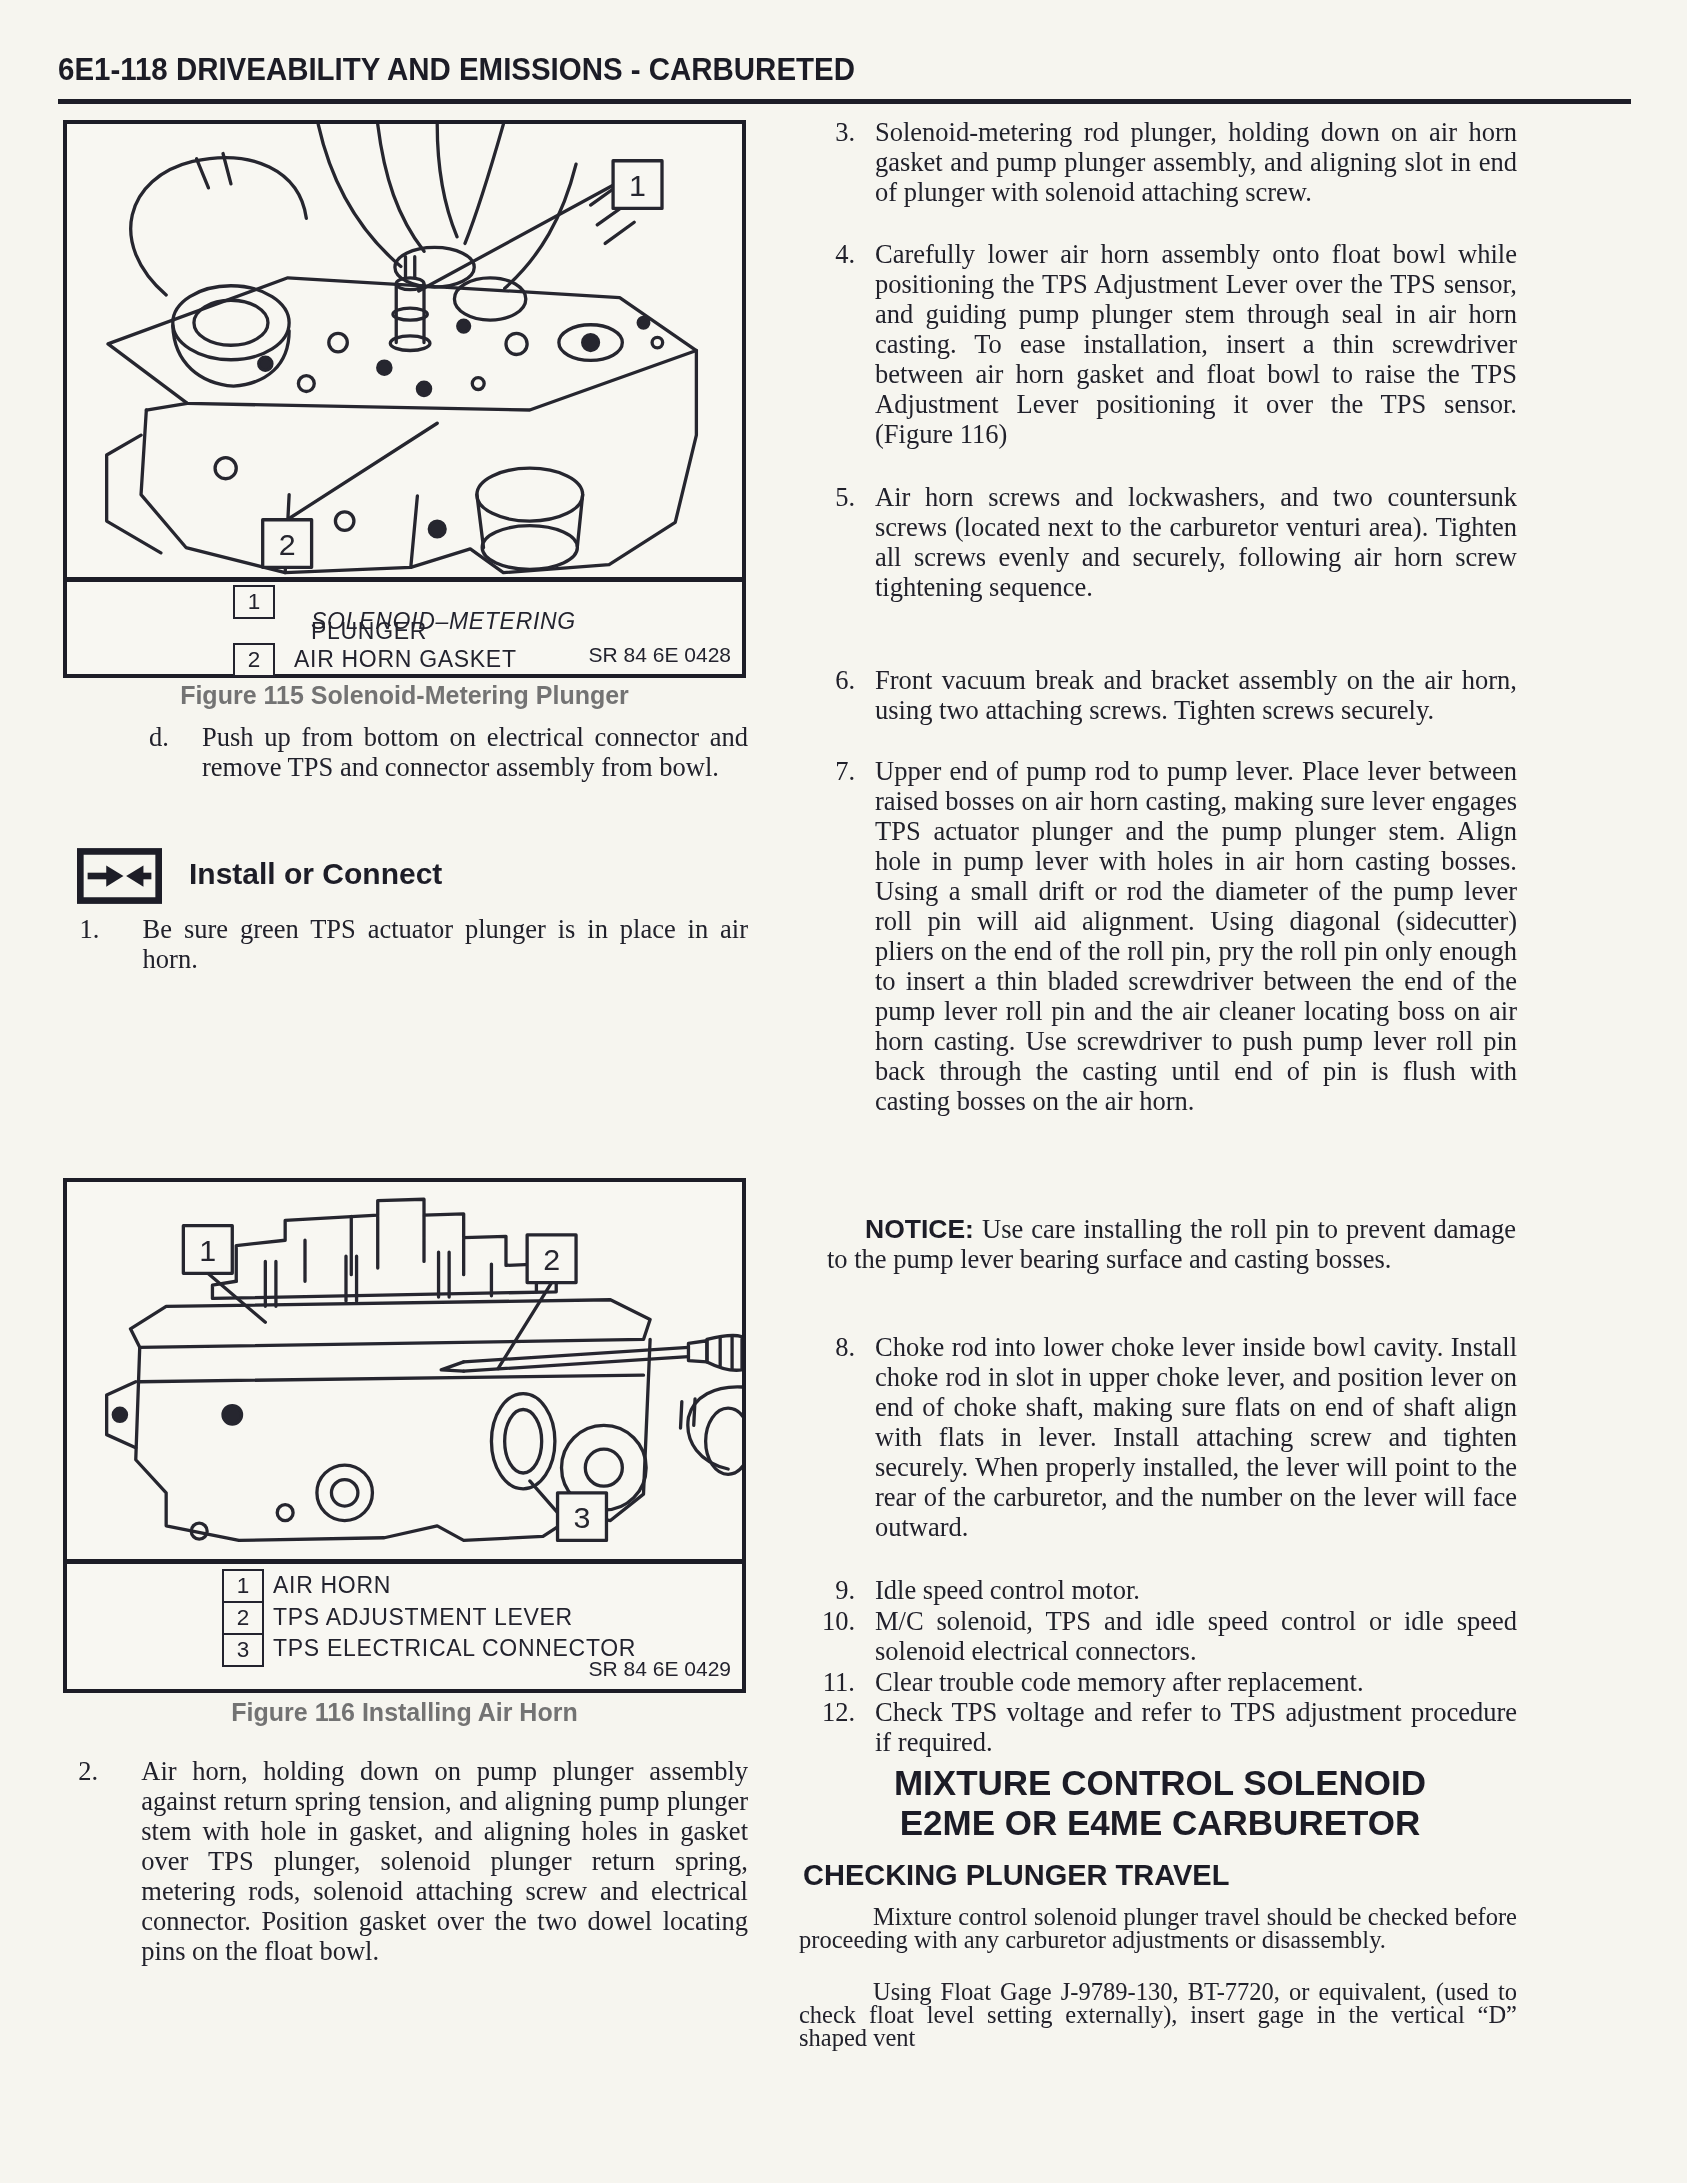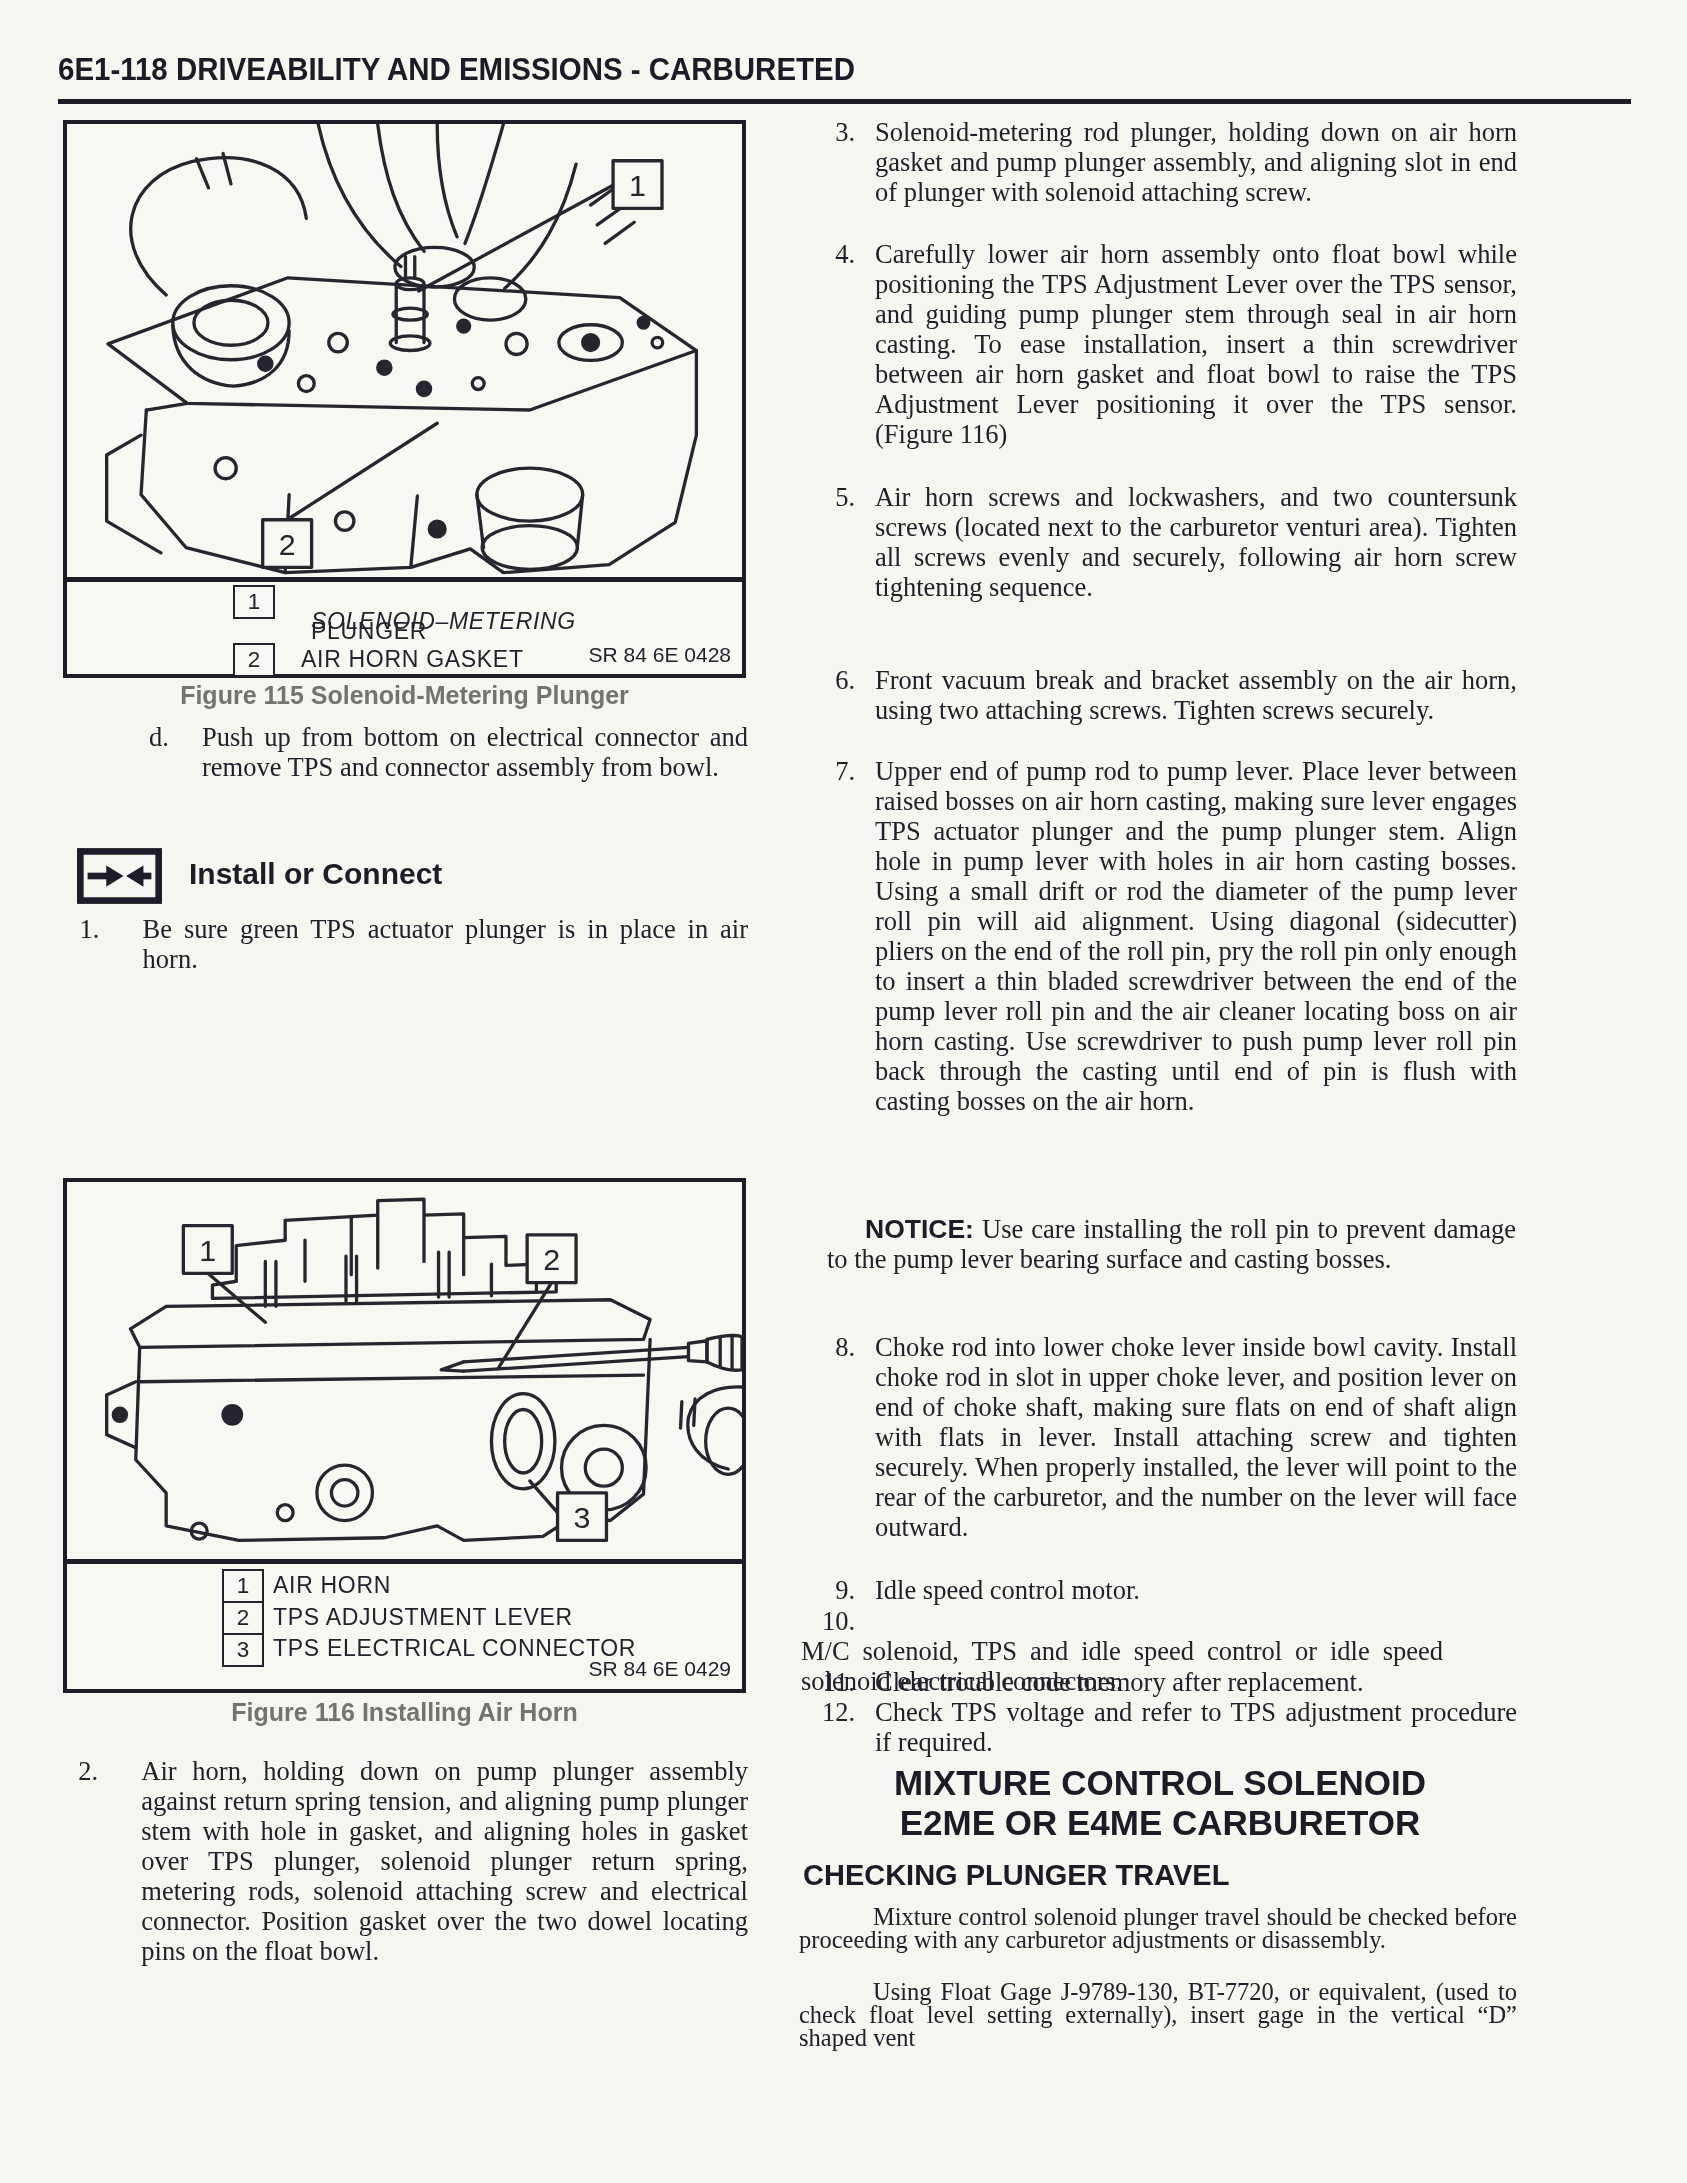--- a/index.html
+++ b/index.html
@@ -141,21 +141,21 @@
     </g>
     <text x="863" y="108" font-size="46" fill="#26262f" text-anchor="middle">1</text>
     <text x="333" y="651" font-size="46" fill="#26262f" text-anchor="middle">2</text>
   </svg>
 </div>
 <div class="abs fig-sep" style="top:577px;width:675px;"></div>
 <div class="abs legend-numbox" style="left:233px;top:585px;">1</div>
 <div class="abs legend-label" style="left:311px;top:608px;font-style:italic;">SOLENOID–METERING</div>
 <div class="abs legend-label" style="left:311px;top:618px;">PLUNGER</div>
 <div class="abs legend-numbox" style="left:233px;top:643px;">2</div>
-<div class="abs legend-label" style="left:301px;top:646px;">AIR HORN GASKET</div>
+<div class="abs legend-label" style="left:294px;top:646px;">AIR HORN GASKET</div>
 <div class="abs fig-ref" style="left:503px;top:643px;width:228px;">SR 84 6E 0428</div>
 <div class="abs fig-caption" style="left:63px;top:681px;width:683px;">Figure 115 Solenoid-Metering Plunger</div>
 
 <div class="abs step" style="left:149px;top:722px;width:599px;">
   <span class="step-num" style="width:53px;">d.</span>
   <div class="step-text" style="width:546px;">Push up from bottom on electrical connector and remove TPS and connector assembly from bowl.</div>
 </div>
 
 <div class="abs" style="left:77px;top:848px;">
   <svg width="85" height="56" viewBox="0 0 128 84">
@@ -264,21 +264,21 @@
 </div>
 
 <div class="abs step" style="left:801px;top:1332px;width:716px;">
   <span class="step-num" style="width:54px;text-align:right;padding-right:20px;">8.</span>
   <div class="step-text" style="width:642px;">Choke rod into lower choke lever inside bowl cavity. Install choke rod in slot in upper choke lever, and position lever on end of choke shaft, making sure flats on end of shaft align with flats in lever. Install attaching screw and tighten securely. When properly installed, the lever will point to the rear of the carburetor, and the number on the lever will face outward.</div>
 </div>
 <div class="abs step" style="left:801px;top:1575px;width:716px;">
   <span class="step-num" style="width:54px;text-align:right;padding-right:20px;">9.</span>
   <div class="step-text" style="width:642px;">Idle speed control motor.</div>
 </div>
-<div class="abs step" style="left:801px;top:1606px;width:716px;flex-direction:column;">
+<div class="abs step" style="left:801px;top:1606px;width:716px;">
   <span class="step-num" style="width:54px;text-align:right;padding-right:20px;">10.</span>
   <div class="step-text" style="width:642px;font-family:Liberation Serif, serif;">M/C solenoid, TPS and idle speed control or idle speed solenoid electrical connectors.</div>
 </div>
 <div class="abs step" style="left:801px;top:1667px;width:716px;">
   <span class="step-num" style="width:54px;text-align:right;padding-right:20px;">11.</span>
   <div class="step-text" style="width:642px;">Clear trouble code memory after replacement.</div>
 </div>
 <div class="abs step" style="left:801px;top:1697px;width:716px;">
   <span class="step-num" style="width:54px;text-align:right;padding-right:20px;">12.</span>
   <div class="step-text" style="width:642px;">Check TPS voltage and refer to TPS adjustment procedure if required.</div>

